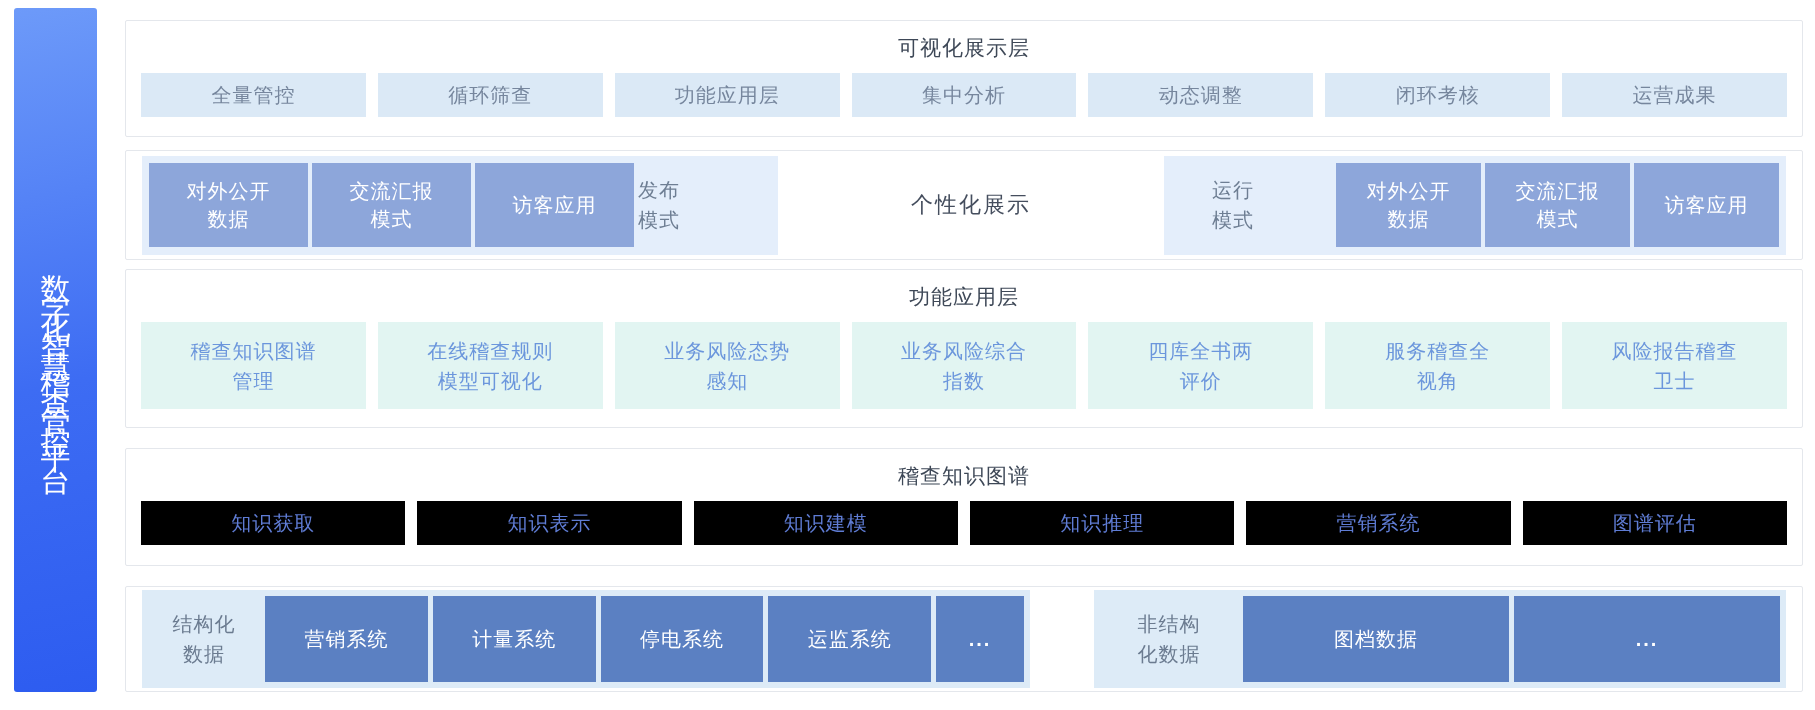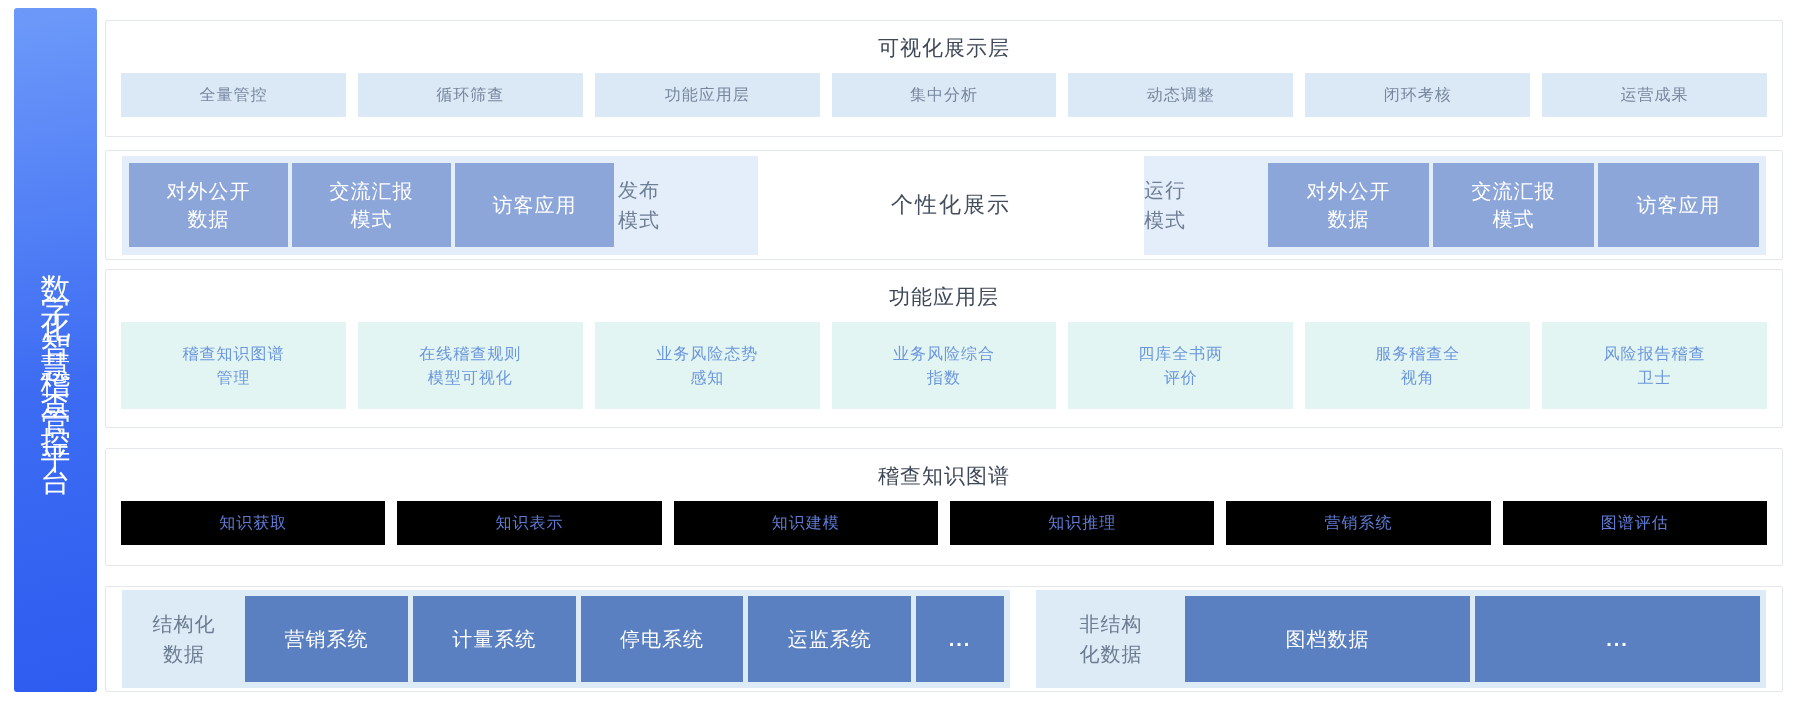--- a/index.html
+++ b/index.html
@@ -13,45 +13,45 @@
     background:linear-gradient(168deg,#6d9af9 0%,#3d6cf3 55%,#2d5cf0 100%);
     display:flex;align-items:center;justify-content:center;
   }
   .side-banner .vtitle{
     writing-mode:vertical-lr;text-orientation:upright;
     color:#ffffff;font-size:30px;letter-spacing:19px;line-height:1;
     padding-top:10px;
   }
   
   .layer{
-    position:absolute;left:105px;width:1678px;background:#ffffff;
+    position:absolute;left:125px;width:1678px;background:#ffffff;
     border:1px solid #e4e7ec;border-radius:2px;box-sizing:border-box;
   }
   .layer-title{
     text-align:center;font-size:21px;color:#3e4857;padding-top:13px;letter-spacing:1px;
   }
   .chip-row{display:flex;gap:12px;padding:0 15px;margin-top:11px;}
   .chip{
     flex:1;display:flex;align-items:center;justify-content:center;
-    font-size:16px;text-align:center;white-space:pre-line;letter-spacing:1px;
+    font-size:20px;text-align:center;white-space:pre-line;letter-spacing:1px;
   }
   .chip.h44{height:44px;}
   .chip.h87{height:87px;line-height:1.5;}
   .chip-blue{background:#dbe9f6;color:#76869d;}
   .chip-mint{background:#e2f5f2;color:#6b96dc;}
   .chip-lav{background:#000000;color:#5f7cd4;text-align:center;}
   
   #layer-visual{top:20px;height:117px;}
   #layer-display{top:150px;height:110px;display:flex;align-items:center;padding:0 16px;}
   #layer-function{top:269px;height:159px;}
   #layer-kg{top:448px;height:118px;}
-  #layer-data{top:586px;height:106px;display:flex;align-items:center;padding:8px 16px;gap:26px;}
+  #layer-data{top:586px;height:106px;display:flex;align-items:center;padding:8px 16px;gap:40px;}
   
   .mode-panel{
-    background:#e4eefb;height:99px;display:flex;align-items:center;box-sizing:border-box;gap:4px;
+    background:#e4eefb;height:99px;display:flex;align-items:center;box-sizing:border-box;gap:4px;padding-left:48px;
   }
   .mode-panel.left{width:636px;padding-left:7px;}
   .mode-panel.right{width:622px;padding-right:7px;}
   .mode-box{
     background:#8da6da;color:#ffffff;height:84px;
     display:flex;align-items:center;justify-content:center;
     font-size:20px;text-align:center;white-space:pre-line;line-height:1.4;letter-spacing:1px;
   }
   .mode-panel.left .mode-box{width:159px;flex:none;}
   .mode-panel.right .mode-box{flex:1;}
@@ -60,21 +60,21 @@
     white-space:pre-line;line-height:1.5;letter-spacing:1px;
   }
   .mode-panel.right .mode-label{flex:none;width:120px;}
   .center-label{flex:1;text-align:center;font-size:22px;color:#454e5e;letter-spacing:2px;}
   
   .data-panel{
     background:#ddebf7;height:98px;display:flex;align-items:center;gap:5px;
     padding:6px;box-sizing:border-box;
   }
   .data-panel.left{width:888px;}
-  .data-panel.right{flex:1;}
+  .data-panel.right{flex:1;margin-left:24px;}
   .data-label{
     color:#6b7b90;font-size:20px;text-align:center;white-space:pre-line;
     line-height:1.5;flex:none;letter-spacing:1px;
   }
   .data-panel.left .data-label{width:112px;}
   .data-panel.right .data-label{width:138px;}
   .data-box{
     background:#5b80c2;color:#ffffff;height:86px;flex:1;
     display:flex;align-items:center;justify-content:center;font-size:20px;letter-spacing:1px;
   }

